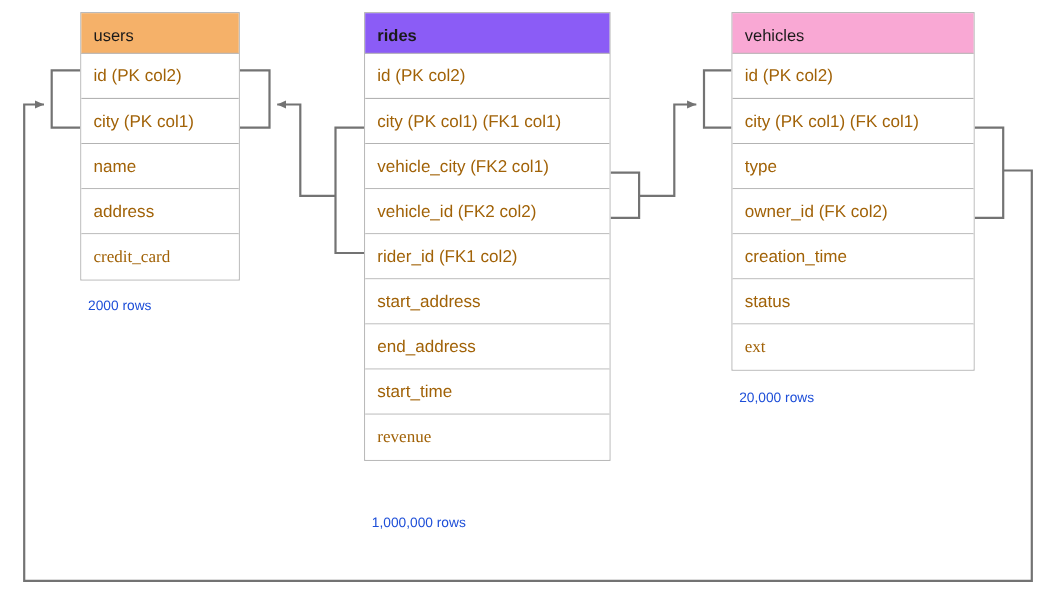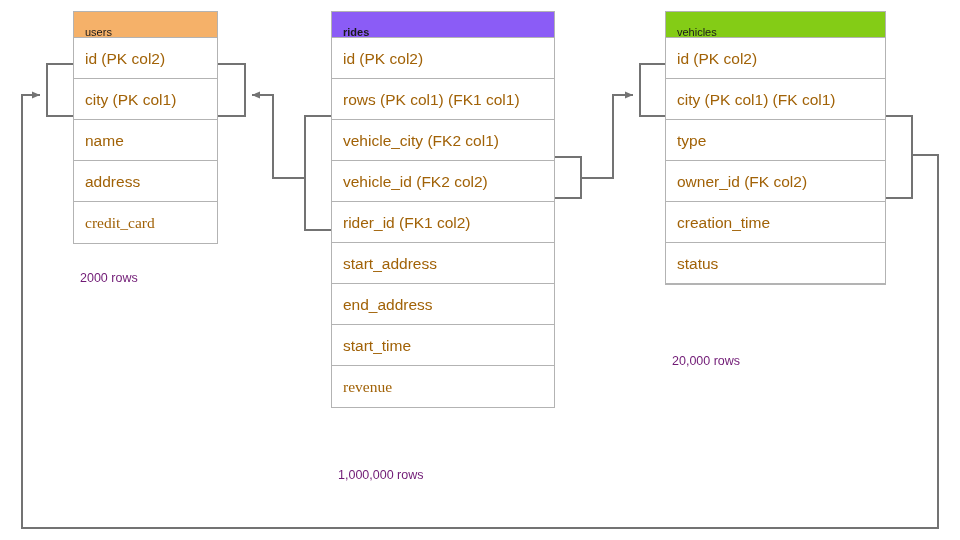--- a/index.html
+++ b/index.html
@@ -24,24 +24,24 @@
   }
   .table-box {
     position: absolute;
     box-sizing: border-box;
     border: 1px solid #b3b3b3;
     background: #ffffff;
     z-index: 3;
   }
   .tbl-header {
     box-sizing: border-box;
-    height: 26px;
+    height: 37px;
     line-height: 41px;
     padding: 0 0 0 11px;
-    font-size: 11px;
+    font-size: 15px;
     color: #1a1a1a;
     border-bottom: 1px solid #b3b3b3;
     white-space: nowrap;
     overflow: hidden;
   }
   .tbl-row {
     box-sizing: border-box;
     height: 41px;
     line-height: 41px;
     padding: 0 0 0 11px;
@@ -49,21 +49,21 @@
     color: #a16207;
     border-bottom: 1px solid #b3b3b3;
     background: #ffffff;
     white-space: nowrap;
     overflow: hidden;
   }
   .tbl-row.last { border-bottom: none; font-family: Liberation Serif, serif; }
   .rowcount {
     position: absolute;
     font-size: 12.5px;
-    color: #701a75;
+    color: #1d4ed8;
     white-space: nowrap;
     z-index: 3;
   }
 </style>
 </head>
 <body>
 
 <div id="canvas">
 
   <svg id="wires" viewBox="0 0 960 540" width="960" height="540">
@@ -103,35 +103,36 @@
     <div class="tbl-row">city (PK col1)</div>
     <div class="tbl-row">name</div>
     <div class="tbl-row">address</div>
     <div class="tbl-row last">credit_card</div>
   </div>
   <div class="rowcount" style="left:80px; top:271px;">2000 rows</div>
 
   <div class="table-box" style="left:331px; top:11px; width:224px;">
     <div class="tbl-header" style="background:#8b5cf6;font-weight:bold;">rides</div>
     <div class="tbl-row">id (PK col2)</div>
-    <div class="tbl-row">rows (PK col1) (FK1 col1)</div>
+    <div class="tbl-row">city (PK col1) (FK1 col1)</div>
     <div class="tbl-row">vehicle_city (FK2 col1)</div>
     <div class="tbl-row">vehicle_id (FK2 col2)</div>
     <div class="tbl-row">rider_id (FK1 col2)</div>
     <div class="tbl-row">start_address</div>
     <div class="tbl-row">end_address</div>
     <div class="tbl-row">start_time</div>
     <div class="tbl-row last">revenue</div>
   </div>
   <div class="rowcount" style="left:338px; top:468px;">1,000,000 rows</div>
 
   <div class="table-box" style="left:665px; top:11px; width:221px;">
-    <div class="tbl-header" style="background:#84cc16;">vehicles</div>
+    <div class="tbl-header" style="background:#f9a8d4;">vehicles</div>
     <div class="tbl-row">id (PK col2)</div>
     <div class="tbl-row">city (PK col1) (FK col1)</div>
     <div class="tbl-row">type</div>
     <div class="tbl-row">owner_id (FK col2)</div>
     <div class="tbl-row">creation_time</div>
     <div class="tbl-row">status</div>
+    <div class="tbl-row last">ext</div>
   </div>
   <div class="rowcount" style="left:672px; top:354px;">20,000 rows</div>
 
 </div>
 
 </body></html>

